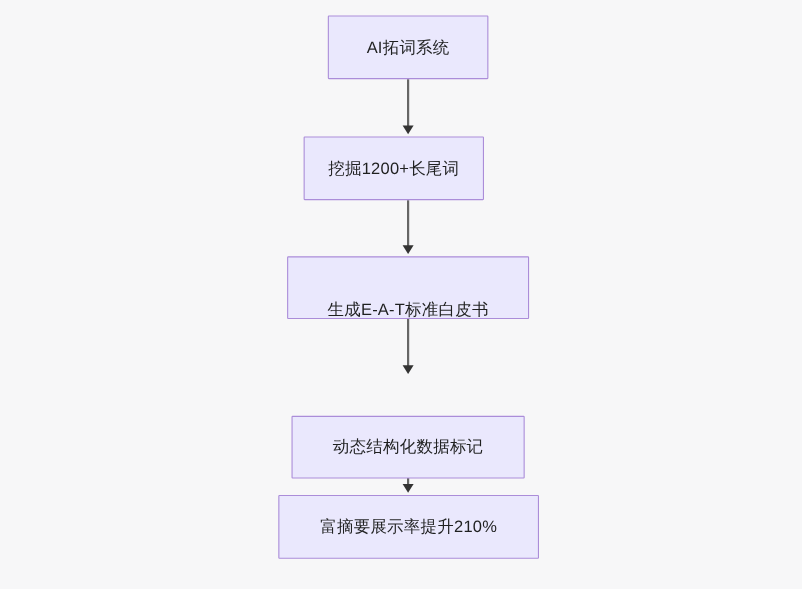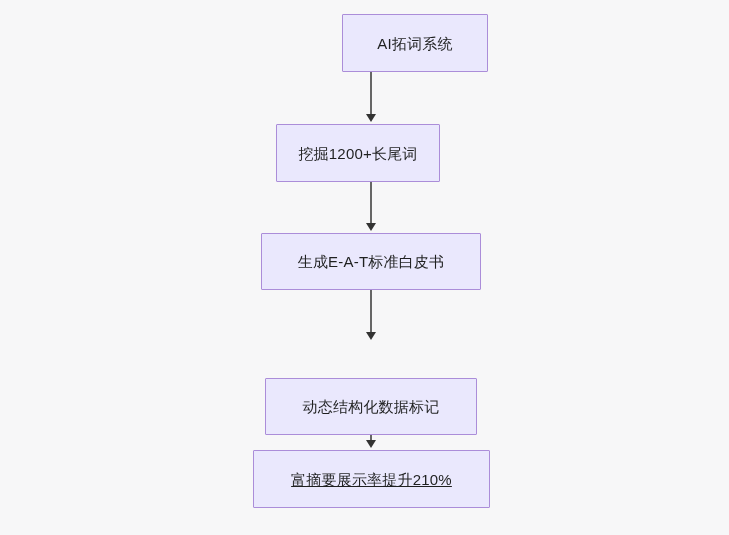--- a/index.html
+++ b/index.html
@@ -66,33 +66,33 @@
 
   <div class="connector" style="left:370px;top:182px;height:43px;"></div>
   <div class="arrowhead" style="left:366px;top:223px;"></div>
 
   <div class="connector" style="left:370px;top:290px;height:44px;"></div>
   <div class="arrowhead" style="left:366px;top:332px;"></div>
 
   <div class="connector" style="left:370px;top:399px;height:43px;"></div>
   <div class="arrowhead" style="left:366px;top:440px;"></div>
 
-  <div class="node" style="left:298px;top:14px;width:146px;height:58px;margin-left:44px;">
+  <div class="node" style="left:298px;top:14px;width:146px;height:58px;">
     <span class="node-label">AI拓词系统</span>
   </div>
 
   <div class="node" style="left:276px;top:124px;width:164px;height:58px;">
     <span class="node-label">挖掘1200+长尾词</span>
   </div>
 
-  <div class="node" style="left:261px;top:233px;width:220px;height:57px;">
+  <div class="node" style="left:261px;top:233px;width:220px;height:57px;align-items:flex-end;">
     <span class="node-label">生成E-A-T标准白皮书</span>
   </div>
 
   <div class="node" style="left:265px;top:342px;width:212px;height:57px;margin-top:36px;">
     <span class="node-label">动态结构化数据标记</span>
   </div>
 
-  <div class="node" style="left:253px;top:450px;width:237px;height:58px;text-decoration:underline;">
+  <div class="node" style="left:253px;top:450px;width:237px;height:58px;">
     <span class="node-label">富摘要展示率提升210%</span>
   </div>
 
 </div>
 
 </body></html>

